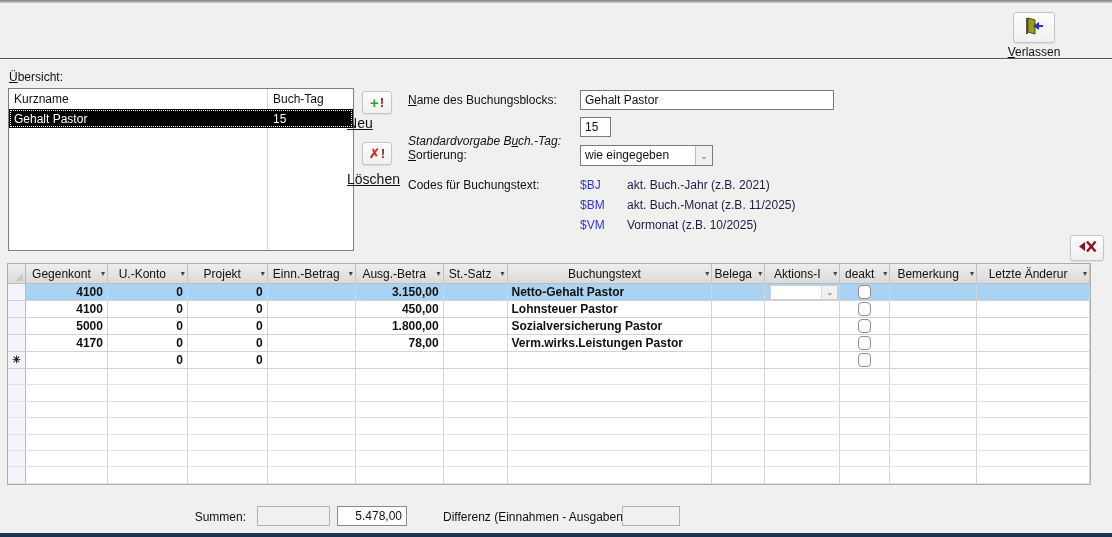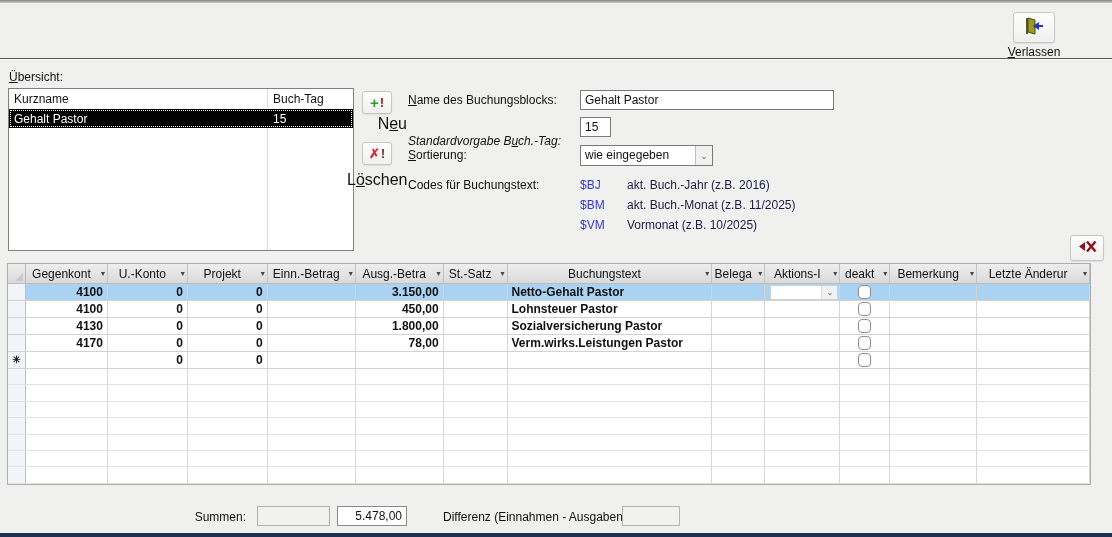--- a/index.html
+++ b/index.html
@@ -36,21 +36,21 @@
   .list-header .c2{ padding-left:6px; }
   .list-row.selected{ position:relative; display:flex; height:19px; align-items:center;
            background:#000; color:#fff; outline:1px dotted #fff; outline-offset:-2px; }
   .list-row .c1{ width:258px; padding-left:5px; }
   .list-row .c2{ padding-left:6px; }
 
   
   .small-btn{ position:absolute; width:30px; height:23px; font-weight:bold; }
   .btn-neu{ left:362px; top:90px; }
   .btn-loeschen{ left:362px; top:141px; }
-  .small-btn-label{ position:absolute; width:60px; text-align:right; font-size:16px; }
+  .small-btn-label{ position:absolute; width:60px; text-align:left; font-size:14px;text-decoration:underline; }
   .lbl-neu{ left:347px; top:114px; }
   .lbl-loeschen{ left:347px; top:170px; }
   .plus-glyph{ color:#2f9e2f; font-size:15px; line-height:12px; }
   .x-glyph{ color:#d03030; font-size:13px; line-height:12px; }
   .bang-glyph{ color:#6d1515; font-size:12px; margin-left:1px; }
 
   
   .flabel{ position:absolute; left:408px; white-space:nowrap; }
   .tinput{ position:absolute; background:#fff; border:1px solid #7a7a7a; font-family:inherit;
            font-size:12px; padding:0 4px; color:#111; }
@@ -154,21 +154,21 @@
   <div class="tinput" style="left:580px; top:116px; width:31px; height:20px; line-height:18px;">15</div>
 
   <div class="flabel" style="top:147px;"><u>S</u>ortierung:</div>
   <div class="combo" style="left:580px; top:144px; width:133px; height:21px;">
     <span>wie eingegeben</span>
     <span class="chev">⌄</span>
   </div>
 
   <div class="flabel" style="top:177px;">Codes für Buchungstext:</div>
   <div class="code-tag" style="top:177px;">$BJ</div>
-  <div class="code-desc" style="top:177px;">akt. Buch.-Jahr (z.B. 2016)</div>
+  <div class="code-desc" style="top:177px;">akt. Buch.-Jahr (z.B. 2021)</div>
   <div class="code-tag" style="top:197px;">$BM</div>
   <div class="code-desc" style="top:197px;">akt. Buch.-Monat (z.B. 11/2025)</div>
   <div class="code-tag" style="top:217px;">$VM</div>
   <div class="code-desc" style="top:217px;">Vormonat (z.B. 10/2025)</div>
 
   <div class="clear-btn raised">
     <span>
       <svg width="19" height="13" viewBox="0 0 19 13">
         <polygon points="1,6.5 7,2 7,11" fill="#8b1220"></polygon>
         <line x1="9" y1="1.5" x2="17.5" y2="11.5" stroke="#8b1220" stroke-width="2.4"></line>
@@ -261,21 +261,21 @@
           <div class="g-cell num" style="width: 64px;"></div>
           <div class="g-cell txt" style="width: 205px;">Lohnsteuer Pastor</div>
           <div class="g-cell txt" style="width: 53px;"></div>
           <div class="g-cell txt" style="width: 75px;"></div>
           <div class="g-cell txt" style="width: 50px; text-align: center; padding-left: 0px;"><span class="chk"></span></div>
           <div class="g-cell txt" style="width: 87px;"></div>
           <div class="g-cell txt" style="width: 113px;"></div>
         </div>
         <div class="g-row data">
           <div class="g-sel"></div>
-          <div class="g-cell num" style="width: 82px;">4130</div>
+          <div class="g-cell num" style="width: 82px;">5000</div>
           <div class="g-cell num" style="width: 80px;">0</div>
           <div class="g-cell num" style="width: 80px;">0</div>
           <div class="g-cell num" style="width: 88px;"></div>
           <div class="g-cell num" style="width: 88px;">1.800,00</div>
           <div class="g-cell num" style="width: 64px;"></div>
           <div class="g-cell txt" style="width: 205px;">Sozialversicherung Pastor</div>
           <div class="g-cell txt" style="width: 53px;"></div>
           <div class="g-cell txt" style="width: 75px;"></div>
           <div class="g-cell txt" style="width: 50px; text-align: center; padding-left: 0px;"><span class="chk"></span></div>
           <div class="g-cell txt" style="width: 87px;"></div>

